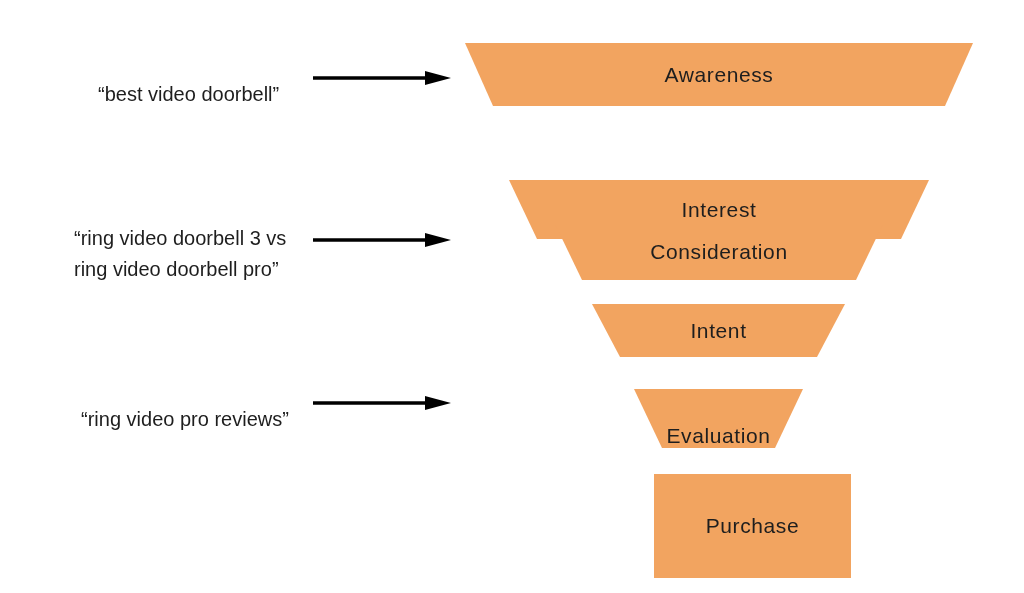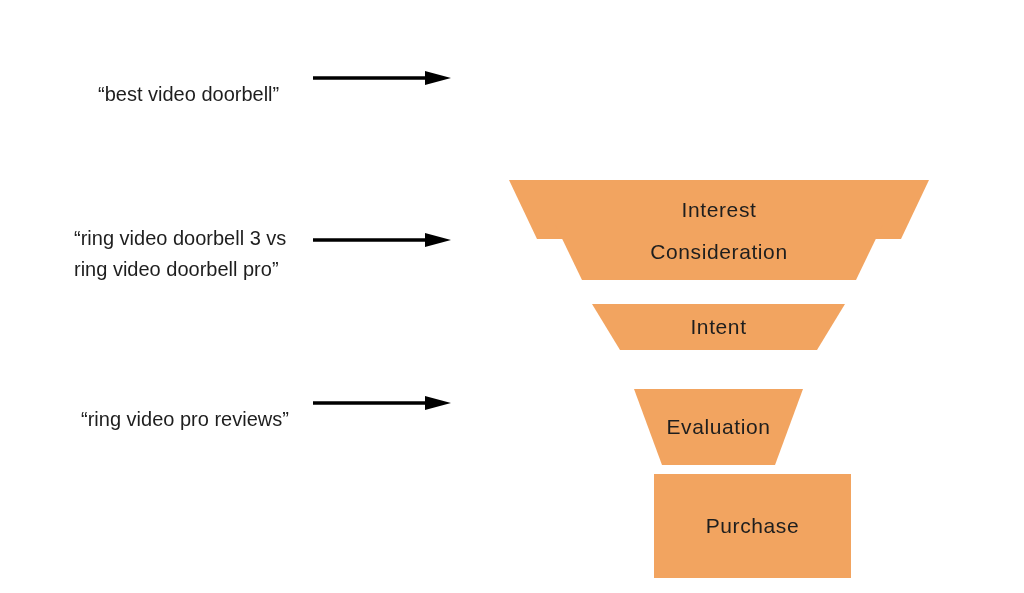--- a/index.html
+++ b/index.html
@@ -35,24 +35,24 @@
     font-weight: 500;
     color: var(--text-dark);
     white-space: nowrap;
   }
   #stage-awareness     { left: 465px; top: 43px;  width: 508px; height: 63px;
                          clip-path: polygon(0 0, 100% 0, calc(100% - 28px) 100%, 28px 100%); }
   #stage-interest      { left: 509px; top: 132px; width: 420px; height: 59px;
                          clip-path: polygon(0 0, 100% 0, calc(100% - 28px) 100%, 28px 100%); margin-top: 48px; }
   #stage-consideration { left: 555px; top: 224px; width: 328px; height: 56px;
                          clip-path: polygon(0 0, 100% 0, calc(100% - 27px) 100%, 27px 100%); }
-  #stage-intent        { left: 592px; top: 304px; width: 253px; height: 46px;
+  #stage-intent        { left: 592px; top: 304px; width: 253px; height: 53px;
                          clip-path: polygon(0 0, 100% 0, calc(100% - 28px) 100%, 28px 100%); }
-  #stage-evaluation    { left: 634px; top: 389px; width: 169px; height: 76px;
-                         clip-path: polygon(0 0, 100% 0, calc(100% - 28px) 100%, 28px 100%); }
+  #stage-evaluation    { left: 634px; top: 389px; width: 169px; height: 59px;
+                         clip-path: polygon(0 0, 100% 0, calc(100% - 28px) 100%, 28px 100%); align-items: flex-end; }
   #stage-purchase      { left: 654px; top: 474px; width: 197px; height: 104px; }
 
   
   .query-block {
     position: absolute;
     margin: 16px;
     font-size: 20px;
     line-height: 31px;
     color: var(--text-dark);
     white-space: nowrap;
@@ -93,20 +93,23 @@
   </svg>
   <svg class="arrow" id="arrow-2" width="140" height="18" viewBox="0 0 140 18">
     <line x1="1" y1="9" x2="116" y2="9"></line>
     <polygon points="113,2 139,9 113,16"></polygon>
   </svg>
   <svg class="arrow" id="arrow-3" width="140" height="18" viewBox="0 0 140 18">
     <line x1="1" y1="9" x2="116" y2="9"></line>
     <polygon points="113,2 139,9 113,16"></polygon>
   </svg>
 
+  <div class="stage" id="stage-awareness">
+    <span class="stage-label">Awareness</span>
+  </div>
   <div class="stage" id="stage-interest">
     <span class="stage-label">Interest</span>
   </div>
   <div class="stage" id="stage-consideration">
     <span class="stage-label">Consideration</span>
   </div>
   <div class="stage" id="stage-intent">
     <span class="stage-label">Intent</span>
   </div>
   <div class="stage" id="stage-evaluation">

